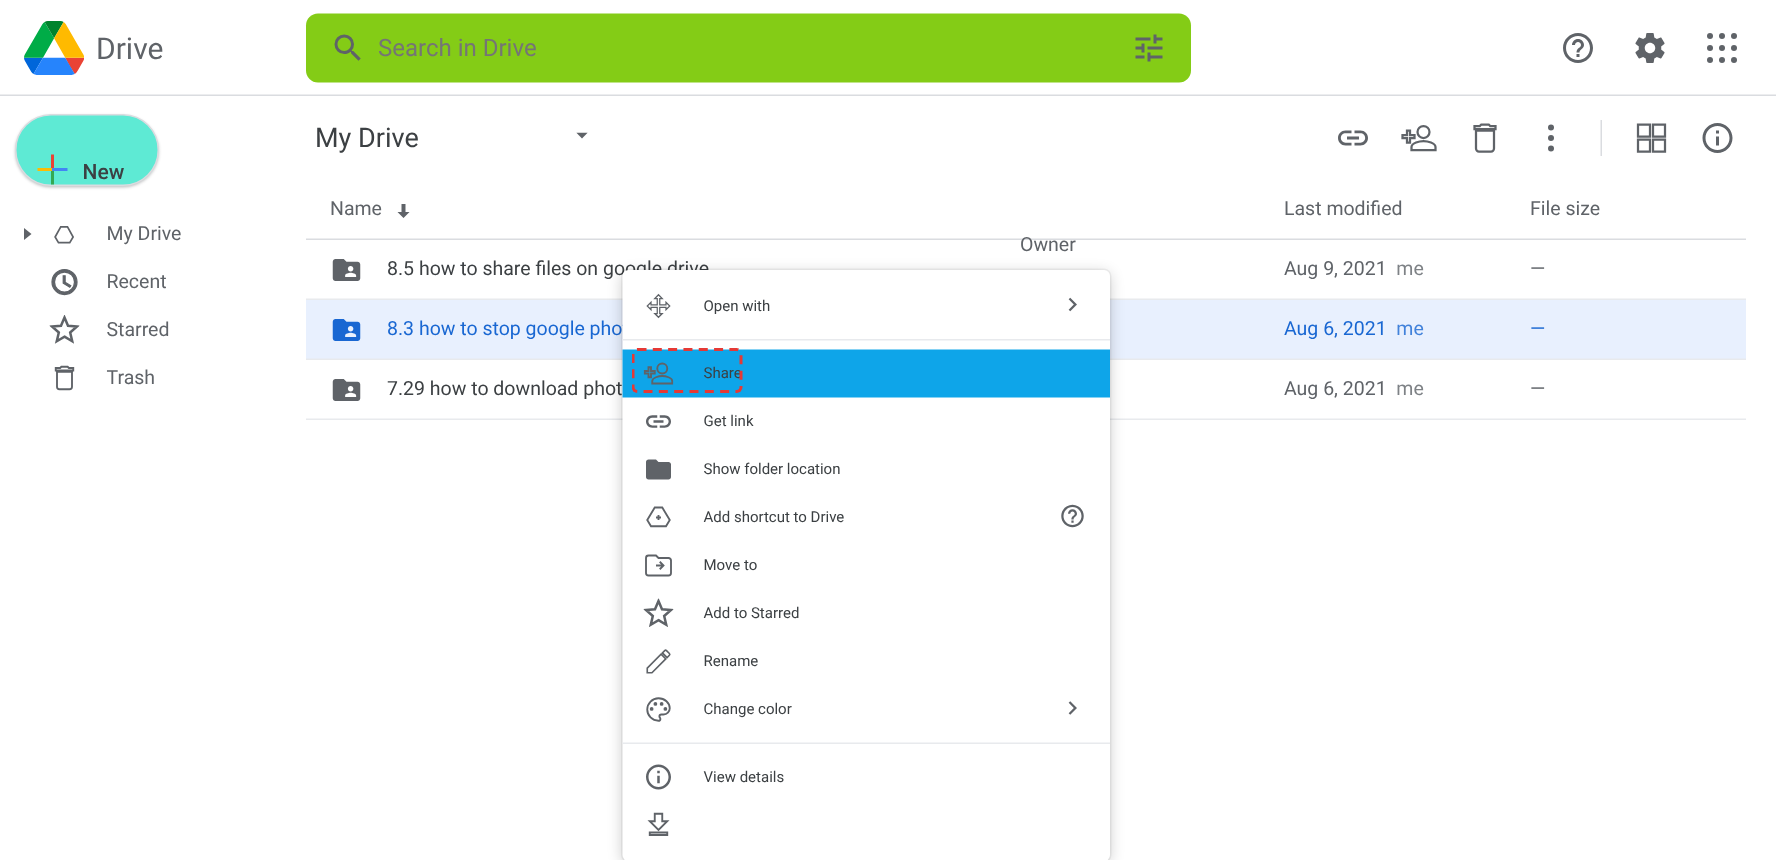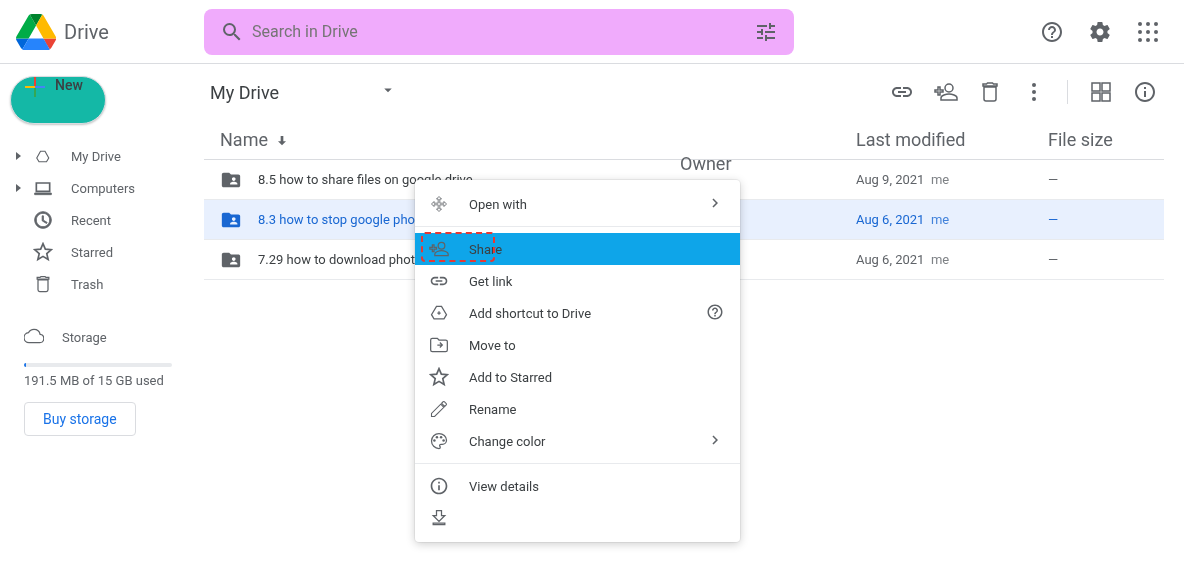--- a/index.html
+++ b/index.html
@@ -1,32 +1,32 @@
 <!DOCTYPE html>
 <html><head>
 <meta charset="utf-8">
 <style>
 * { margin: 0; padding: 0; box-sizing: border-box; font-family: 'Google Sans', Roboto, Arial, sans-serif; }
 body { background: #fff; color: #3c4043; font-size: 14px; }
 .header { display: flex; align-items: center; height: 64px; padding: 0 16px; border-bottom: 1px solid #dadce0; }
 .logo-wrap { display: flex; align-items: center; width: 188px; gap: 8px; }
 .logo-icon svg { width: 40px; height: 40px; display: block; }
 .logo-text { font-size: 20px; color: #5f6368; }
-.search-bar { flex: 0 0 590px; display: flex; align-items: center; background: #f0abfc; border-radius: 8px; height: 46px; padding: 0 8px; }
+.search-bar { flex: 0 0 590px; display: flex; align-items: center; background: #84cc16; border-radius: 8px; height: 46px; padding: 0 8px; }
 .search-bar .icon-btn { width: 40px; height: 40px; display: flex; align-items: center; justify-content: center; color: #5f6368; }
 .search-input { flex: 1; border: none; background: transparent; font-size: 16px; color: #5f6368; outline: none; }
 .header-spacer { flex: 1; }
 .header-icons { display: flex; align-items: center; gap: 8px; }
 .icon-btn { width: 40px; height: 40px; border-radius: 50%; display: flex; align-items: center; justify-content: center; cursor: pointer; color: #5f6368; }
 .icon-btn svg { width: 24px; height: 24px; fill: currentColor; }
 .apps-icon { display: grid; grid-template-columns: repeat(3, 4px); grid-template-rows: repeat(3, 4px); gap: 4px; }
 .apps-icon span { background: #5f6368; width: 4px; height: 4px; border-radius: 50%; }
 .body-wrap { display: flex; }
 .sidebar { width: 188px; padding: 8px 0 0 6px; }
-.new-btn { display: inline-flex; align-items: flex-start; gap: 10px; background: #14b8a6; border: 1px solid #dadce0; border-radius: 24px; height: 48px; padding: 0 22px 0 14px; font-size: 14px; font-weight: 500; color: #3c4043; box-shadow: 0 1px 2px rgba(60,64,67,.3); cursor: pointer; margin: 4px 0 16px 4px; }
+.new-btn { display: inline-flex; align-items: flex-end; gap: 10px; background: #5eead4; border: 1px solid #dadce0; border-radius: 24px; height: 48px; padding: 0 22px 0 14px; font-size: 14px; font-weight: 500; color: #3c4043; box-shadow: 0 1px 2px rgba(60,64,67,.3); cursor: pointer; margin: 4px 0 16px 4px; }
 .plus-icon { width: 20px; height: 20px; position: relative; }
 .plus-icon::before, .plus-icon::after { content: ''; position: absolute; background: #34a853; }
 .plus-icon::before { left: 9px; top: 0; width: 2px; height: 20px; background: linear-gradient(#ea4335 50%, #34a853 50%); }
 .plus-icon::after { top: 9px; left: 0; height: 2px; width: 20px; background: linear-gradient(90deg, #fbbc04 50%, #4285f4 50%); }
 .nav-item { display: flex; align-items: center; gap: 18px; height: 32px; padding: 0 0 0 10px; border-radius: 0 16px 16px 0; cursor: pointer; color: #5f6368; font-size: 13px; }
 .nav-item .nav-icon { width: 20px; height: 20px; display: flex; align-items: center; justify-content: center; }
 .nav-item .tri { width: 0; height: 0; border-top: 4px solid transparent; border-bottom: 4px solid transparent; border-left: 5px solid #5f6368; margin-right: -6px; }
 .nav-item .tri-sp { width: 5px; margin-right: -6px; }
 .storage-wrap { padding: 4px 16px 0 18px; }
 .storage-item { display: flex; align-items: center; gap: 18px; color: #5f6368; padding: 6px 0; cursor: pointer; font-size: 13px; }
@@ -35,33 +35,33 @@
 .storage-text { font-size: 13px; color: #5f6368; }
 .buy-btn { margin-top: 14px; border: 1px solid #dadce0; color: #1a73e8; background: #fff; padding: 8px 18px; border-radius: 4px; font-size: 14px; cursor: pointer; }
 .main { flex: 1; padding: 0 20px 0 0; margin-left: 16px; }
 .breadcrumb-row { display: flex; align-items: center; height: 56px; }
 .breadcrumb { display: flex; align-items: center; gap: 10px; font-size: 18px; color: #3c4043; padding-left: 6px; cursor: pointer; }
 .breadcrumb .dd { color: #5f6368; margin-left: 90px;}
 .bc-spacer { flex: 1; }
 .action-icons { display: flex; align-items: center; gap: 6px; }
 .action-icons .icon-btn { width: 38px; height: 38px; }
 .divider-v { width: 1px; height: 24px; background: #dadce0; margin: 0 8px; }
-.table-head { display: flex; align-items: center; height: 40px; border-bottom: 1px solid #dadce0; color: #5f6368; font-size: 18px; padding-left: 16px; }
+.table-head { display: flex; align-items: center; height: 40px; border-bottom: 1px solid #dadce0; color: #5f6368; font-size: 13px; padding-left: 16px; }
 .col-name { flex: 0 0 460px; display: flex; align-items: center; gap: 6px; }
 .col-owner { flex: 0 0 176px; margin-top: 47px; }
 .col-mod { flex: 0 0 164px; }
-.col-size { flex: 1; margin-left: 28px; }
+.col-size { flex: 1; }
 .file-row { display: flex; align-items: center; height: 40px; border-bottom: 1px solid #e8eaed; padding-left: 16px; font-size: 13px; color: #5f6368; }
 .file-row .fname { color: #3c4043; display: flex; align-items: center; gap: 16px; }
 .file-row.selected { background: #e8f0fe; color: #1967d2; }
 .file-row.selected .fname { color: #1967d2; }
 .folder-icn svg { width: 22px; height: 22px; fill: #5f6368; display:block;}
 .file-row.selected .folder-icn svg { fill: #1967d2; }
 .ctx-menu { position: absolute; left: 415px; top: 180px; width: 325px; background: #fff; border-radius: 4px; box-shadow: 0 2px 10px rgba(0,0,0,.2), 0 0 0 1px rgba(0,0,0,.05); padding: 8px 0; z-index: 100; }
-.ctx-item { display: flex; align-items: center; height: 32px; padding: 0 14px; gap: 20px; color: #3c4043; font-size: 13px; cursor: pointer; position: relative; }
+.ctx-item { display: flex; align-items: center; height: 32px; padding: 0 14px; gap: 20px; color: #3c4043; font-size: 10px; cursor: pointer; position: relative; }
 .ctx-item.hl { background: #0ea5e9; }
 .ctx-item .cicon { width: 20px; height: 20px; display: flex; align-items: center; justify-content: center; color: #5f6368; }
 .ctx-item .cicon svg { width: 20px; height: 20px; fill: currentColor; }
 .ctx-item .chev { position: absolute; right: 16px; color: #5f6368; }
 .ctx-item .help-r { position: absolute; right: 16px; }
 .ctx-sep { height: 1px; background: #e8eaed; margin: 6px 0; }
 .red-highlight { position: absolute; border: 2px dashed #e53935; border-radius: 4px; pointer-events: none; }
 </style>
 </head>
 <body>
@@ -236,29 +236,20 @@
         <div class="nav-item">
           <span class="tri"></span>
           <span class="nav-icon">
             <svg viewBox="0 0 24 24" width="20" height="20" fill="#5f6368" stroke="#5f6368">
               <use href="#i-drive-sm"></use>
             </svg>
           </span>
           <span>My Drive</span>
         </div>
         <div class="nav-item">
-          <span class="tri"></span>
-          <span class="nav-icon">
-            <svg viewBox="0 0 24 24" width="20" height="20" fill="#5f6368" stroke="#5f6368">
-              <use href="#i-computers"></use>
-            </svg>
-          </span>
-          <span>Computers</span>
-        </div>
-        <div class="nav-item">
           <span class="tri-sp"></span>
           <span class="nav-icon">
             <svg viewBox="0 0 24 24" width="20" height="20" fill="#5f6368" stroke="#5f6368">
               <use href="#i-recent"></use>
             </svg>
           </span>
           <span>Recent</span>
         </div>
         <div class="nav-item">
           <span class="tri-sp"></span>
@@ -273,33 +264,20 @@
           <span class="tri-sp"></span>
           <span class="nav-icon">
             <svg viewBox="0 0 24 24" width="20" height="20" fill="#5f6368" stroke="#5f6368">
               <use href="#i-trash"></use>
             </svg>
           </span>
           <span>Trash</span>
         </div>
       </div>
     <div style="height:16px"></div>
-    <div class="storage-wrap">
-      <div class="storage-item">
-        <span class="nav-icon"><svg viewBox="0 0 24 24" width="20" height="20" fill="none">
-              <use href="#i-cloud"></use>
-            </svg></span>
-        <span>Storage</span>
-      </div>
-      <div class="storage-bar">
-          <div class="storage-fill" id="storage-fill" style="width: 1.3%;"></div>
-        </div>
-      <div class="storage-text">191.5 MB of 15 GB used</div>
-      <button class="buy-btn">Buy storage</button>
-    </div>
   </div>
 
   <div class="main">
     <div class="breadcrumb-row">
       <div class="breadcrumb">
         <span>My Drive</span>
         <span class="dd"><svg viewBox="0 0 24 24" width="18" height="18" fill="#5f6368">
               <use href="#i-arrow-down"></use>
             </svg></span>
       </div>
@@ -419,20 +397,28 @@
       <span class="cicon">
         <svg viewBox="0 0 24 24">
           <use href="#i-link"></use>
         </svg>
       </span>
       <span>Get link</span>
     </div>
     <div class="ctx-item">
       <span class="cicon">
         <svg viewBox="0 0 24 24">
+          <use href="#i-folder"></use>
+        </svg>
+      </span>
+      <span>Show folder location</span>
+    </div>
+    <div class="ctx-item">
+      <span class="cicon">
+        <svg viewBox="0 0 24 24">
           <use href="#i-shortcut"></use>
         </svg>
       </span>
       <span>Add shortcut to Drive</span>
       <span class="help-r"><svg viewBox="0 0 24 24" width="18" height="18" fill="#5f6368">
           <use href="#i-help"></use>
         </svg></span>
     </div>
     <div class="ctx-item">
       <span class="cicon">

